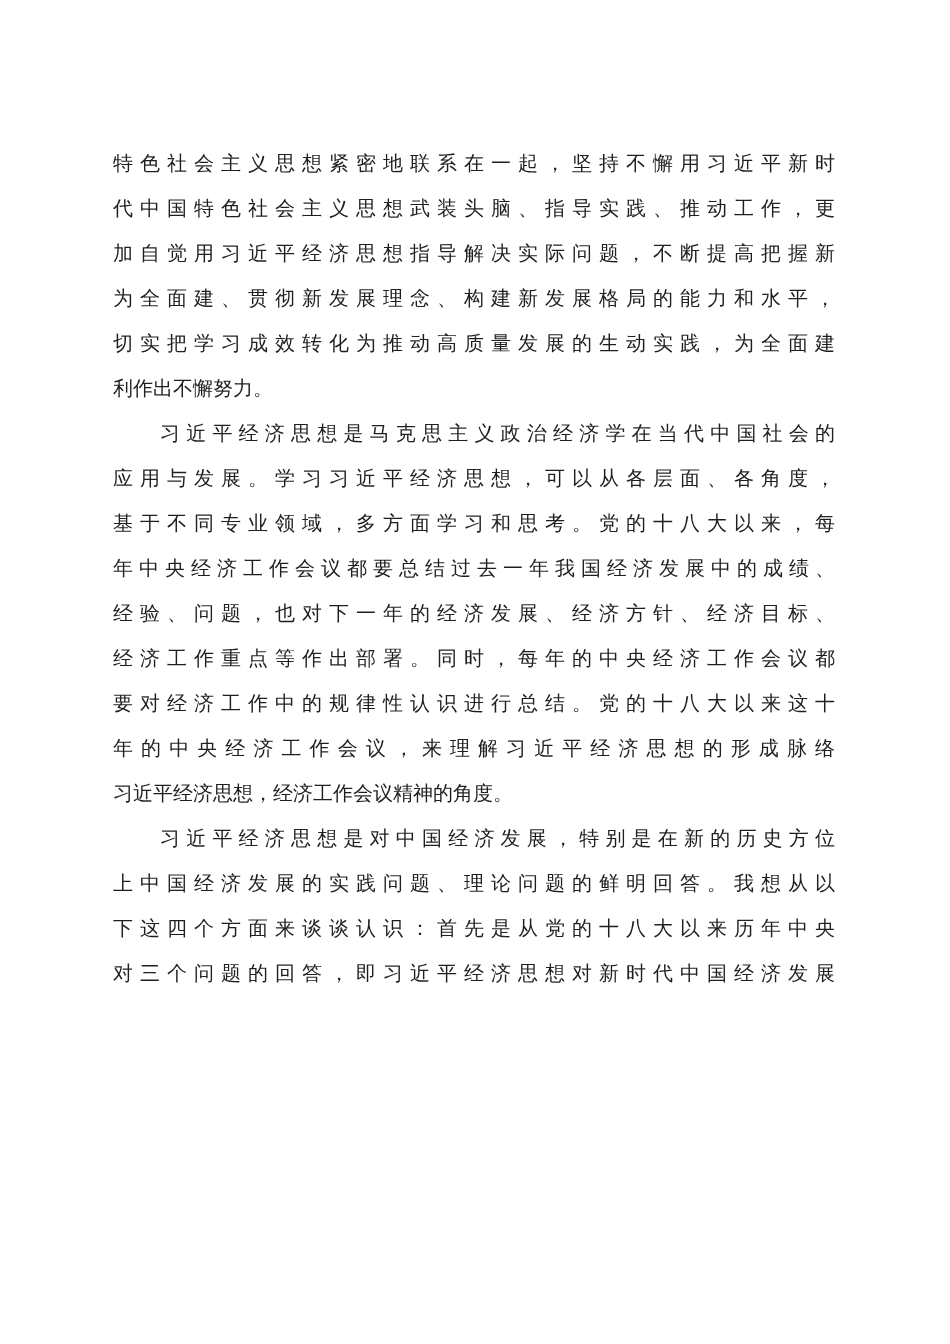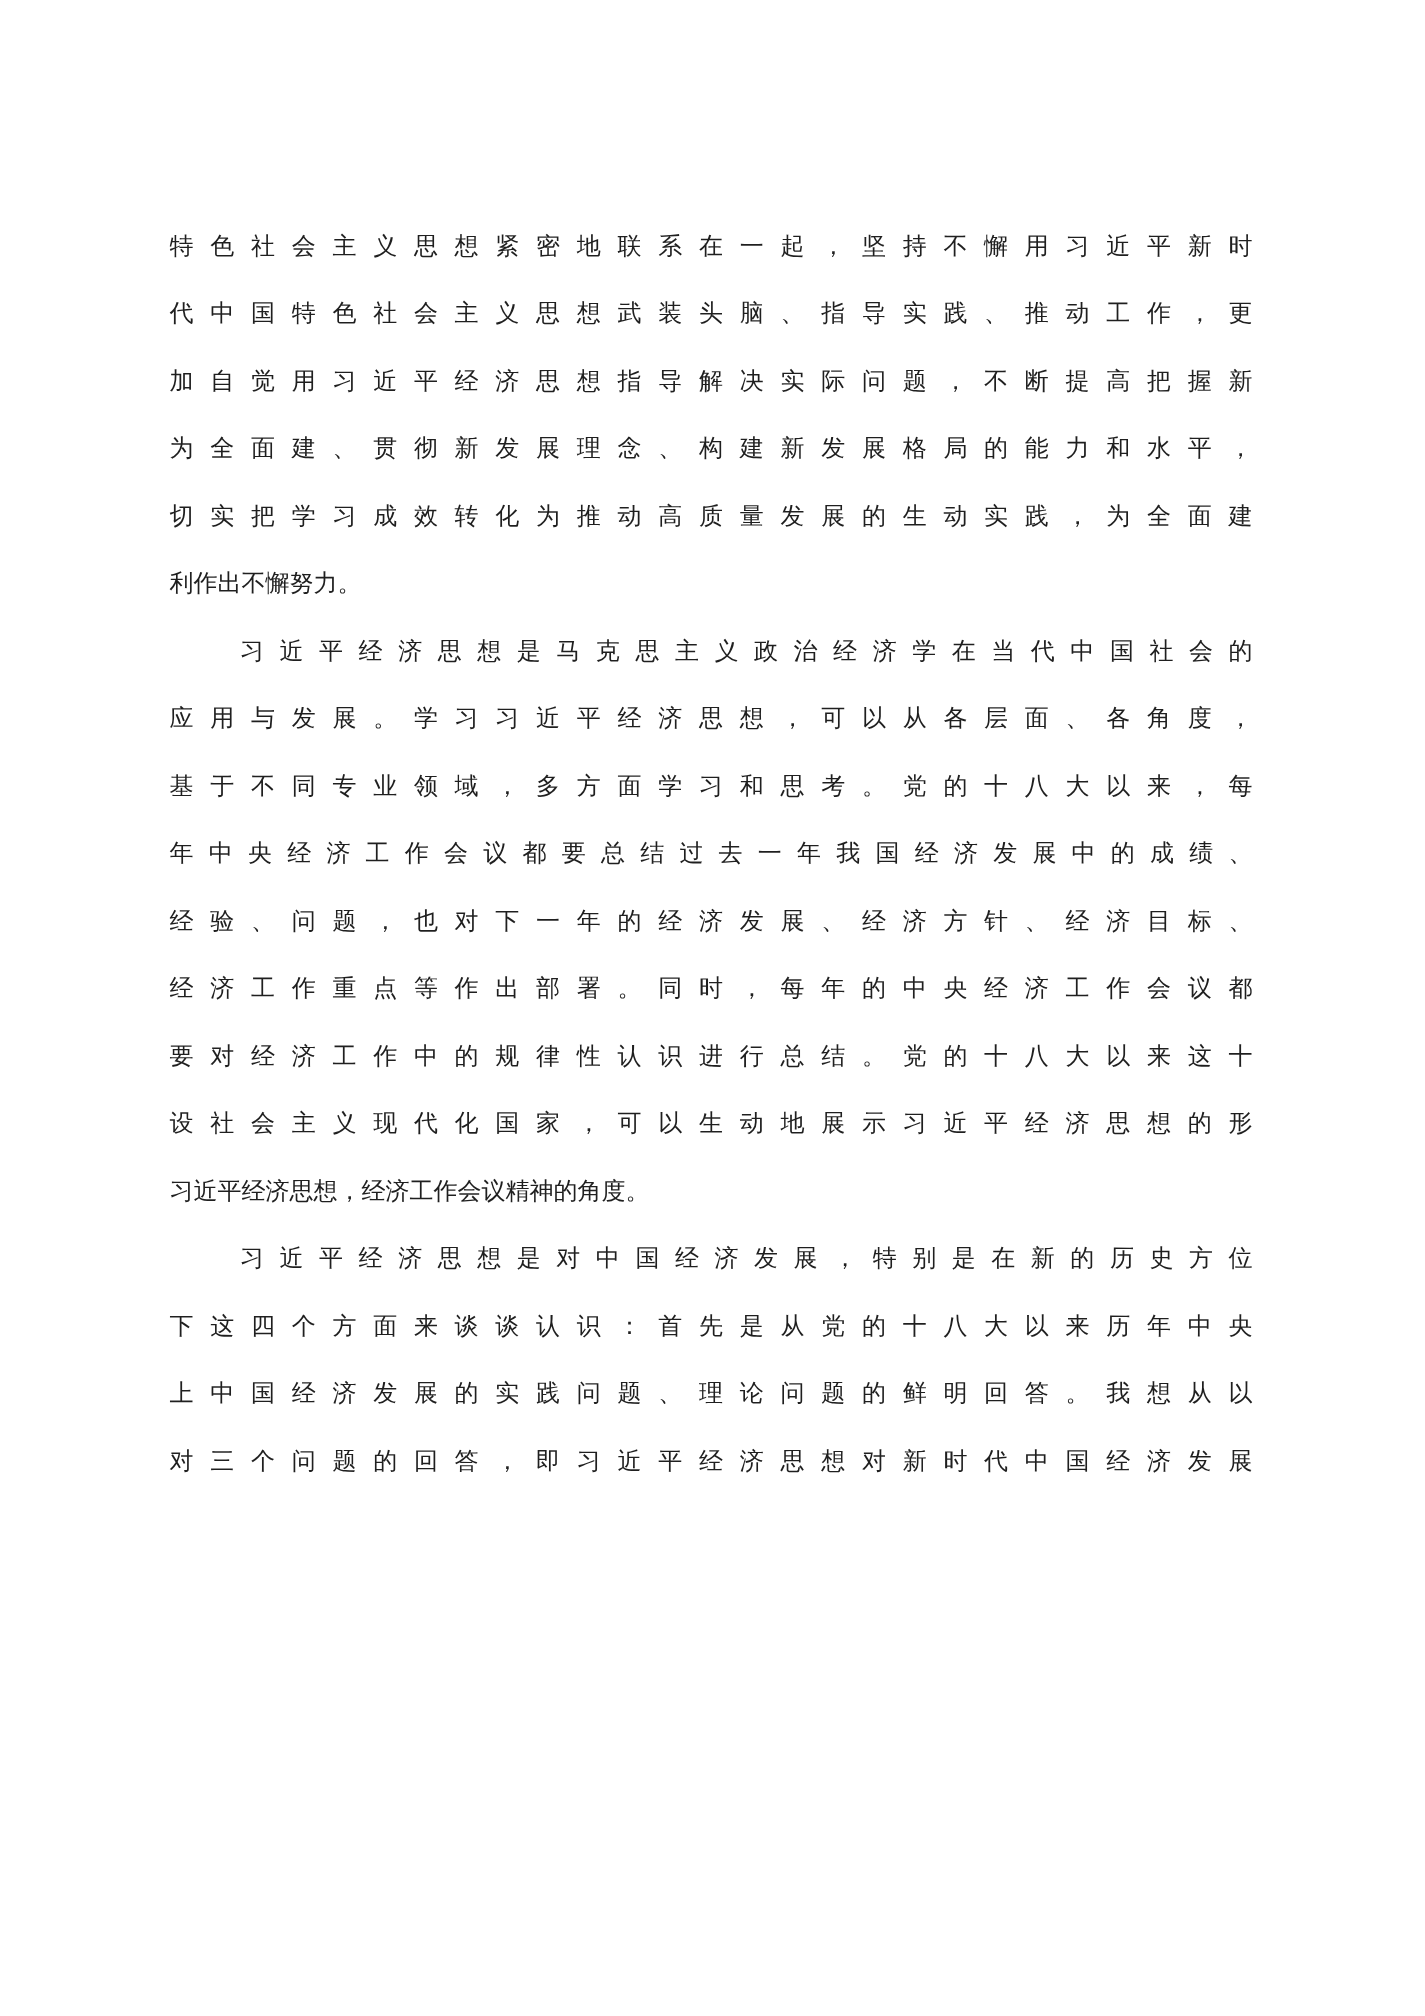--- a/index.html
+++ b/index.html
@@ -14,21 +14,21 @@
     background: #ffffff;
     overflow: hidden;
     font-family: "DejaVu Serif", serif;
   }
   .text-block {
     position: absolute;
     left: 113px;
     top: 141px;
     width: 722px;
     color: #1f1f1f;
-    font-size: 16px;
+    font-size: 20px;
     line-height: 45px;
   }
   .paragraph {
     margin: 0;
     padding: 0;
   }
   .text-line {
     height: 45px;
     text-align: justify;
     text-align-last: justify;
@@ -56,23 +56,23 @@
         <div class="text-line para-end">利作出不懈努力。</div>
       </div>
       <div class="paragraph">
         <div class="text-line indent">习近平经济思想是马克思主义政治经济学在当代中国社会的</div>
         <div class="text-line">应用与发展。学习习近平经济思想，可以从各层面、各角度，</div>
         <div class="text-line">基于不同专业领域，多方面学习和思考。党的十八大以来，每</div>
         <div class="text-line">年中央经济工作会议都要总结过去一年我国经济发展中的成绩、</div>
         <div class="text-line">经验、问题，也对下一年的经济发展、经济方针、经济目标、</div>
         <div class="text-line">经济工作重点等作出部署。同时，每年的中央经济工作会议都</div>
         <div class="text-line">要对经济工作中的规律性认识进行总结。党的十八大以来这十</div>
-        <div class="text-line">设社会主义现代化国家，可以生动地展示习近平经济思想的形</div>
+        <div class="text-line">年的中央经济工作会议，来理解习近平经济思想的形成脉络</div>
         <div class="text-line para-end">习近平经济思想，经济工作会议精神的角度。</div>
       </div>
       <div class="paragraph">
         <div class="text-line indent">习近平经济思想是对中国经济发展，特别是在新的历史方位</div>
+        <div class="text-line">上中国经济发展的实践问题、理论问题的鲜明回答。我想从以</div>
         <div class="text-line">下这四个方面来谈谈认识：首先是从党的十八大以来历年中央</div>
-        <div class="text-line">上中国经济发展的实践问题、理论问题的鲜明回答。我想从以</div>
         <div class="text-line">对三个问题的回答，即习近平经济思想对新时代中国经济发展</div>
       </div>
     </div>
 </div>
 
 </body></html>

